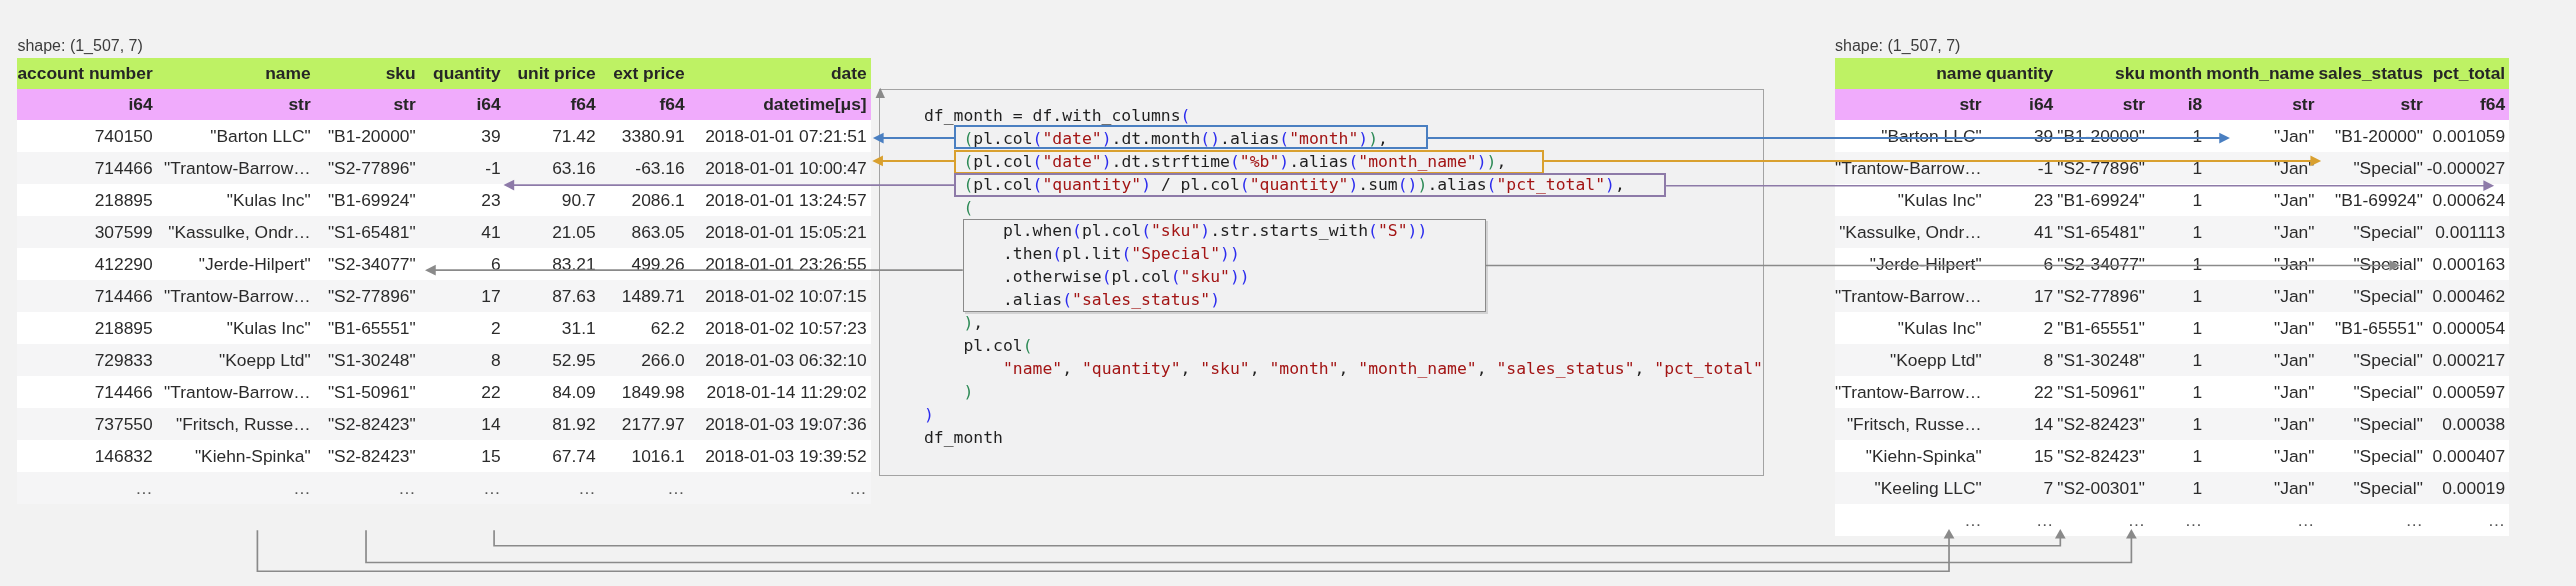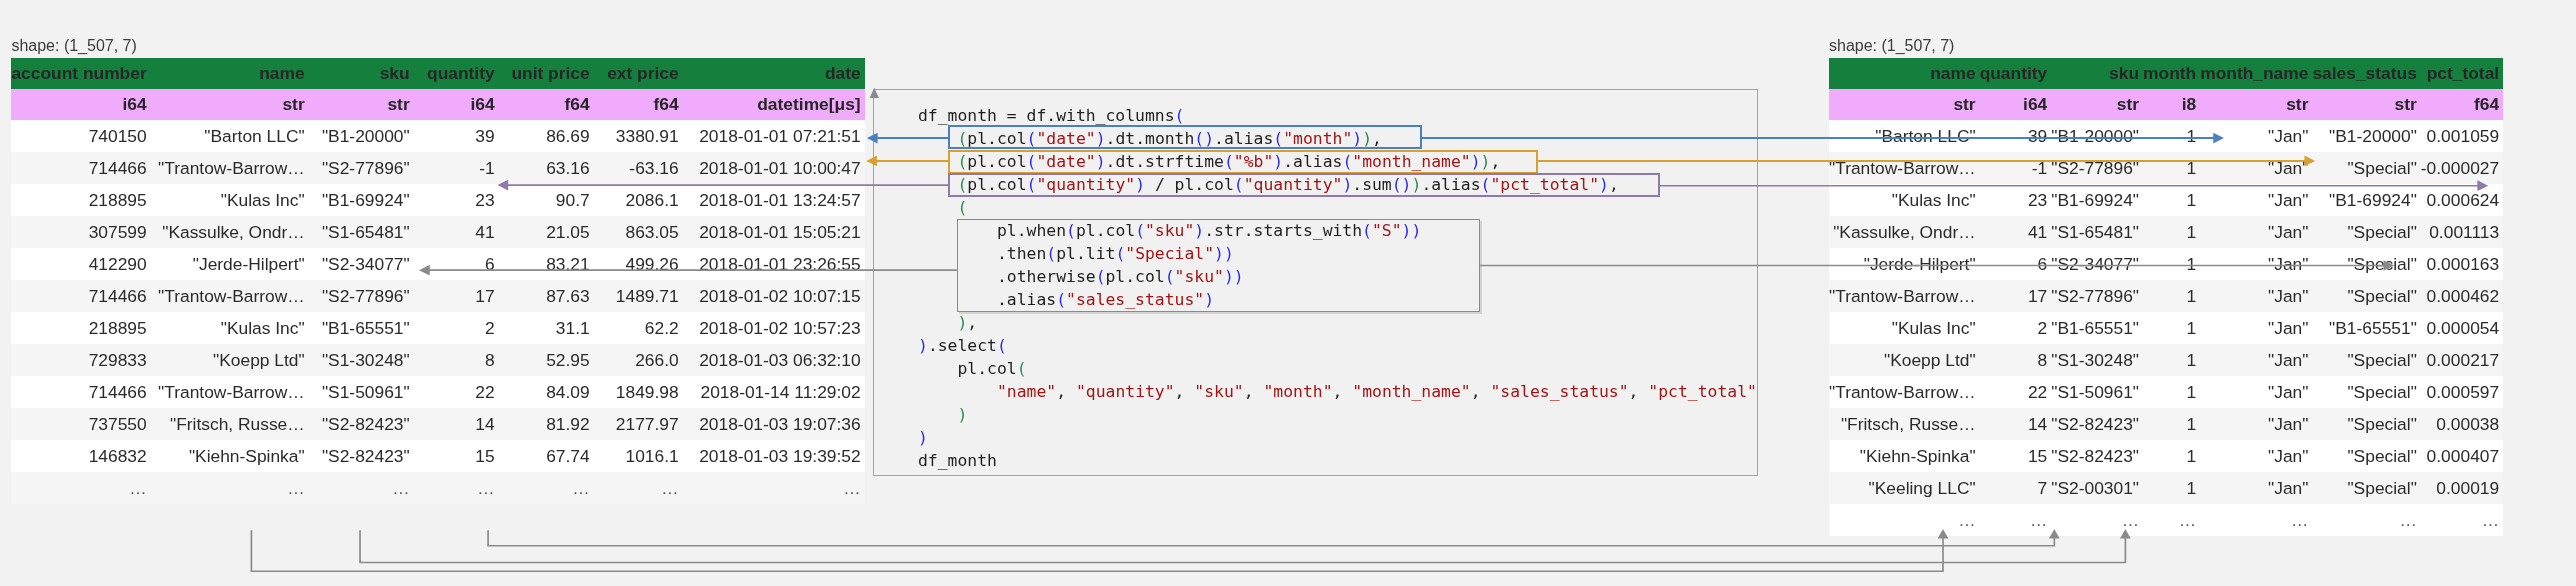--- a/index.html
+++ b/index.html
@@ -4,40 +4,40 @@
 <style>
   html,body{margin:0;padding:0;}
   body{
     width:2576px;height:586px;
     background:#f2f2f2;
     font-family:"Liberation Sans", sans-serif;
     position:relative;
     overflow:hidden;
     color:#262626;
   }
-  .stage{position:absolute;left:6px;top:0;width:2036px;height:586px;border-radius:16px;}
+  .stage{position:absolute;left:12px;top:0;width:2036px;height:586px;border-radius:16px;}
 
   
   .df-wrap{position:absolute;}
   .shape-label{
     position:absolute;top:-21.5px;left:0;
     font-size:16px;color:#3c3c3c;white-space:pre;
   }
   table.df{
     border-collapse:collapse;table-layout:fixed;
     background:#ffffff;
   }
   table.df th, table.df td{
     padding:0 4px 0 0;
     text-align:right;
     font-size:17.4px;
     white-space:nowrap;
     overflow:hidden;
   }
-  table.df thead tr.colnames{background:#15803d;}
+  table.df thead tr.colnames{background:#bef264;}
   table.df thead tr.colnames th{font-weight:bold;height:31px;}
   table.df thead tr.dtypes{background:#f0abfc;padding-left:28px;}
   table.df thead tr.dtypes td{font-weight:bold;height:31px;}
   table.df tbody td{height:32px;color:#2b2b2b;}
   table.df tbody tr:nth-child(even){background:#f5f5f6;}
   table.df tbody tr.ellipsis-row td{color:#555;}
 
   
   .code-panel{
     position:absolute;left:867px;top:89px;width:885px;height:387px;
@@ -114,21 +114,21 @@
               <td>f64</td>
               <td>datetime[μs]</td>
             </tr>
           </thead>
           <tbody>
             <tr>
               <td>740150</td>
               <td>"Barton LLC"</td>
               <td>"B1-20000"</td>
               <td>39</td>
-              <td>86.69</td>
+              <td>71.42</td>
               <td>3380.91</td>
               <td>2018-01-01 07:21:51</td>
             </tr>
             <tr>
               <td>714466</td>
               <td>"Trantow-Barrow…</td>
               <td>"S2-77896"</td>
               <td>-1</td>
               <td>63.16</td>
               <td>-63.16</td>
@@ -390,21 +390,20 @@
         <div class="code-line"><span class="tk-c">df_month = df.with_columns</span><span class="tk-b">(</span></div>
         <div class="code-line"><span class="tk-c">    </span><span class="tk-g">(</span><span class="tk-c">pl.col</span><span class="tk-b">(</span><span class="tk-s">"date"</span><span class="tk-b">)</span><span class="tk-c">.dt.month</span><span class="tk-b">()</span><span class="tk-c">.alias</span><span class="tk-b">(</span><span class="tk-s">"month"</span><span class="tk-b">)</span><span class="tk-g">)</span><span class="tk-c">,</span></div>
         <div class="code-line"><span class="tk-c">    </span><span class="tk-g">(</span><span class="tk-c">pl.col</span><span class="tk-b">(</span><span class="tk-s">"date"</span><span class="tk-b">)</span><span class="tk-c">.dt.strftime</span><span class="tk-b">(</span><span class="tk-s">"%b"</span><span class="tk-b">)</span><span class="tk-c">.alias</span><span class="tk-b">(</span><span class="tk-s">"month_name"</span><span class="tk-b">)</span><span class="tk-g">)</span><span class="tk-c">,</span></div>
         <div class="code-line"><span class="tk-c">    </span><span class="tk-g">(</span><span class="tk-c">pl.col</span><span class="tk-b">(</span><span class="tk-s">"quantity"</span><span class="tk-b">)</span><span class="tk-c"> / pl.col</span><span class="tk-b">(</span><span class="tk-s">"quantity"</span><span class="tk-b">)</span><span class="tk-c">.sum</span><span class="tk-b">()</span><span class="tk-g">)</span><span class="tk-c">.alias</span><span class="tk-b">(</span><span class="tk-s">"pct_total"</span><span class="tk-b">)</span><span class="tk-c">,</span></div>
         <div class="code-line"><span class="tk-c">    </span><span class="tk-g">(</span></div>
         <div class="code-line"><span class="tk-c">        pl.when</span><span class="tk-b">(</span><span class="tk-c">pl.col</span><span class="tk-b">(</span><span class="tk-s">"sku"</span><span class="tk-b">)</span><span class="tk-c">.str.starts_with</span><span class="tk-b">(</span><span class="tk-s">"S"</span><span class="tk-b">))</span></div>
         <div class="code-line"><span class="tk-c">        .then</span><span class="tk-b">(</span><span class="tk-c">pl.lit</span><span class="tk-b">(</span><span class="tk-s">"Special"</span><span class="tk-b">))</span></div>
         <div class="code-line"><span class="tk-c">        .otherwise</span><span class="tk-b">(</span><span class="tk-c">pl.col</span><span class="tk-b">(</span><span class="tk-s">"sku"</span><span class="tk-b">))</span></div>
         <div class="code-line"><span class="tk-c">        .alias</span><span class="tk-b">(</span><span class="tk-s">"sales_status"</span><span class="tk-b">)</span></div>
         <div class="code-line"><span class="tk-c">    </span><span class="tk-g">)</span><span class="tk-c">,</span></div>
-        <div class="code-line"><span class="tk-b">)</span><span class="tk-c">.select</span><span class="tk-b">(</span></div>
         <div class="code-line"><span class="tk-c">    pl.col</span><span class="tk-g">(</span></div>
         <div class="code-line"><span class="tk-c">        </span><span class="tk-s">"name"</span><span class="tk-c">, </span><span class="tk-s">"quantity"</span><span class="tk-c">, </span><span class="tk-s">"sku"</span><span class="tk-c">, </span><span class="tk-s">"month"</span><span class="tk-c">, </span><span class="tk-s">"month_name"</span><span class="tk-c">, </span><span class="tk-s">"sales_status"</span><span class="tk-c">, </span><span class="tk-s">"pct_total"</span></div>
         <div class="code-line"><span class="tk-c">    </span><span class="tk-g">)</span></div>
         <div class="code-line"><span class="tk-b">)</span></div>
         <div class="code-line"><span class="tk-c">df_month</span></div>
       </div>
   </div>
 
   <div class="hl-box hl-month" style="border-color: rgb(74, 127, 193);"></div>
   <div class="hl-box hl-month-name" style="border-color: rgb(217, 160, 47);"></div>

